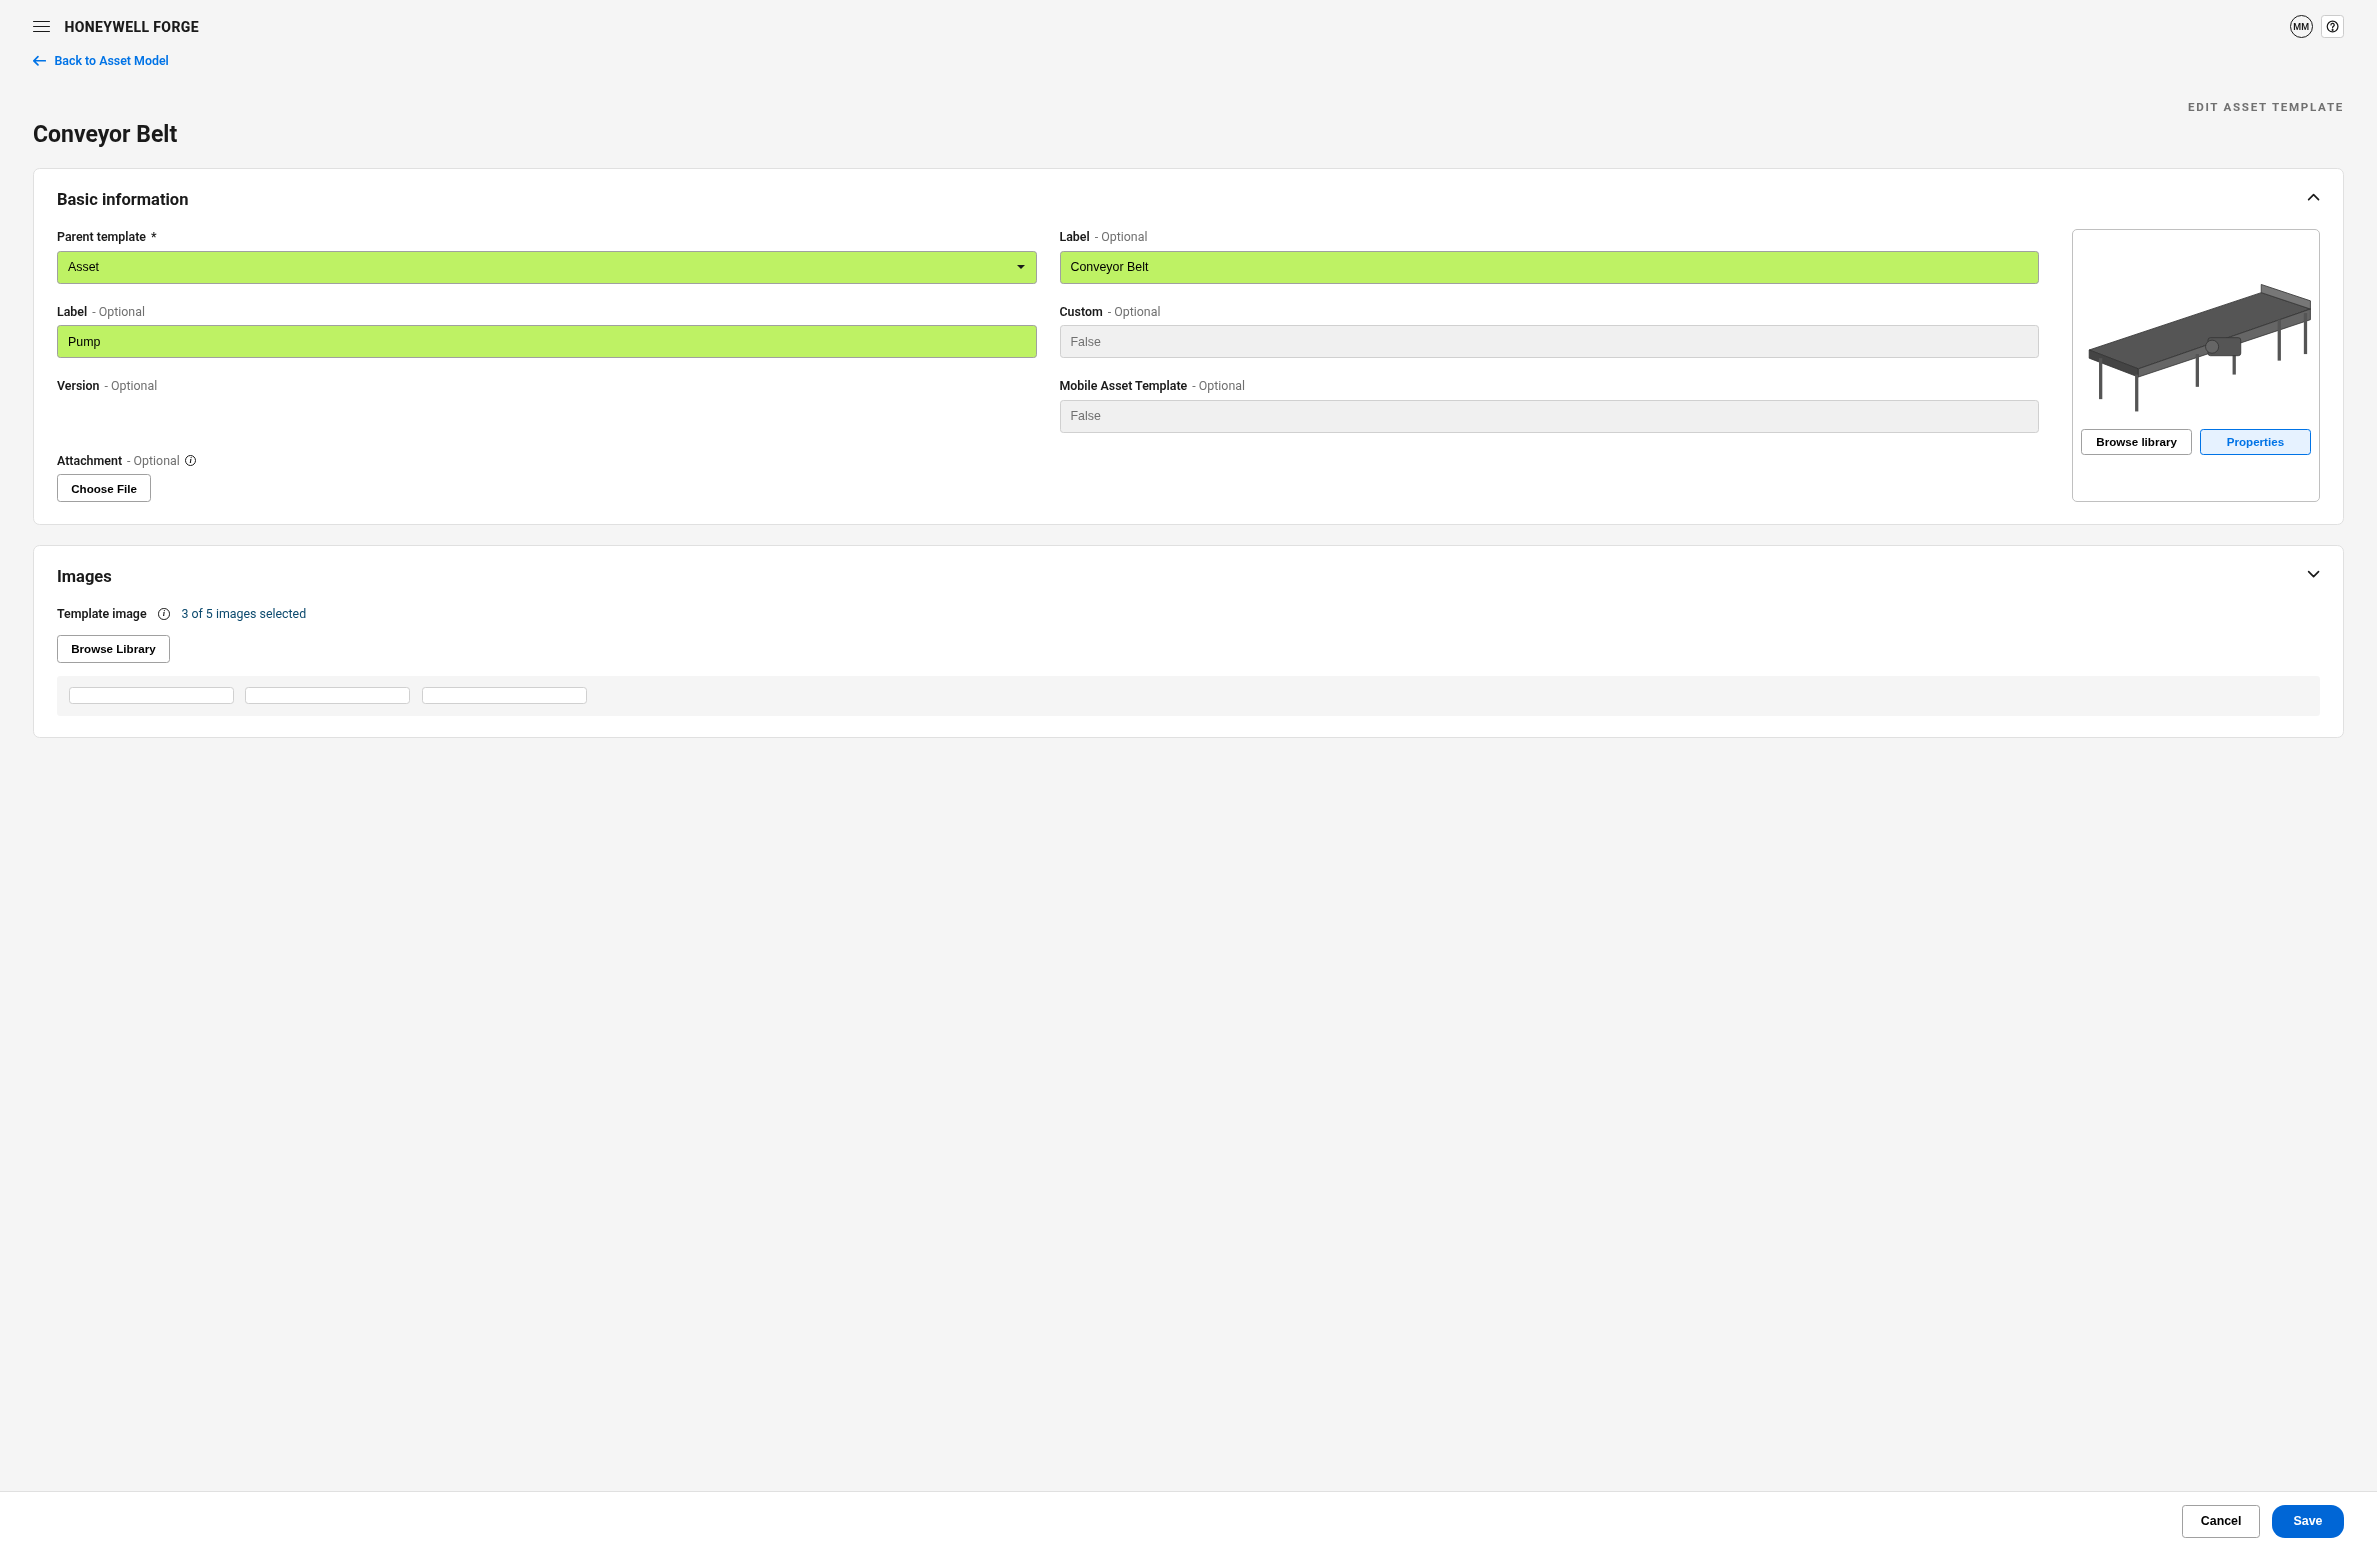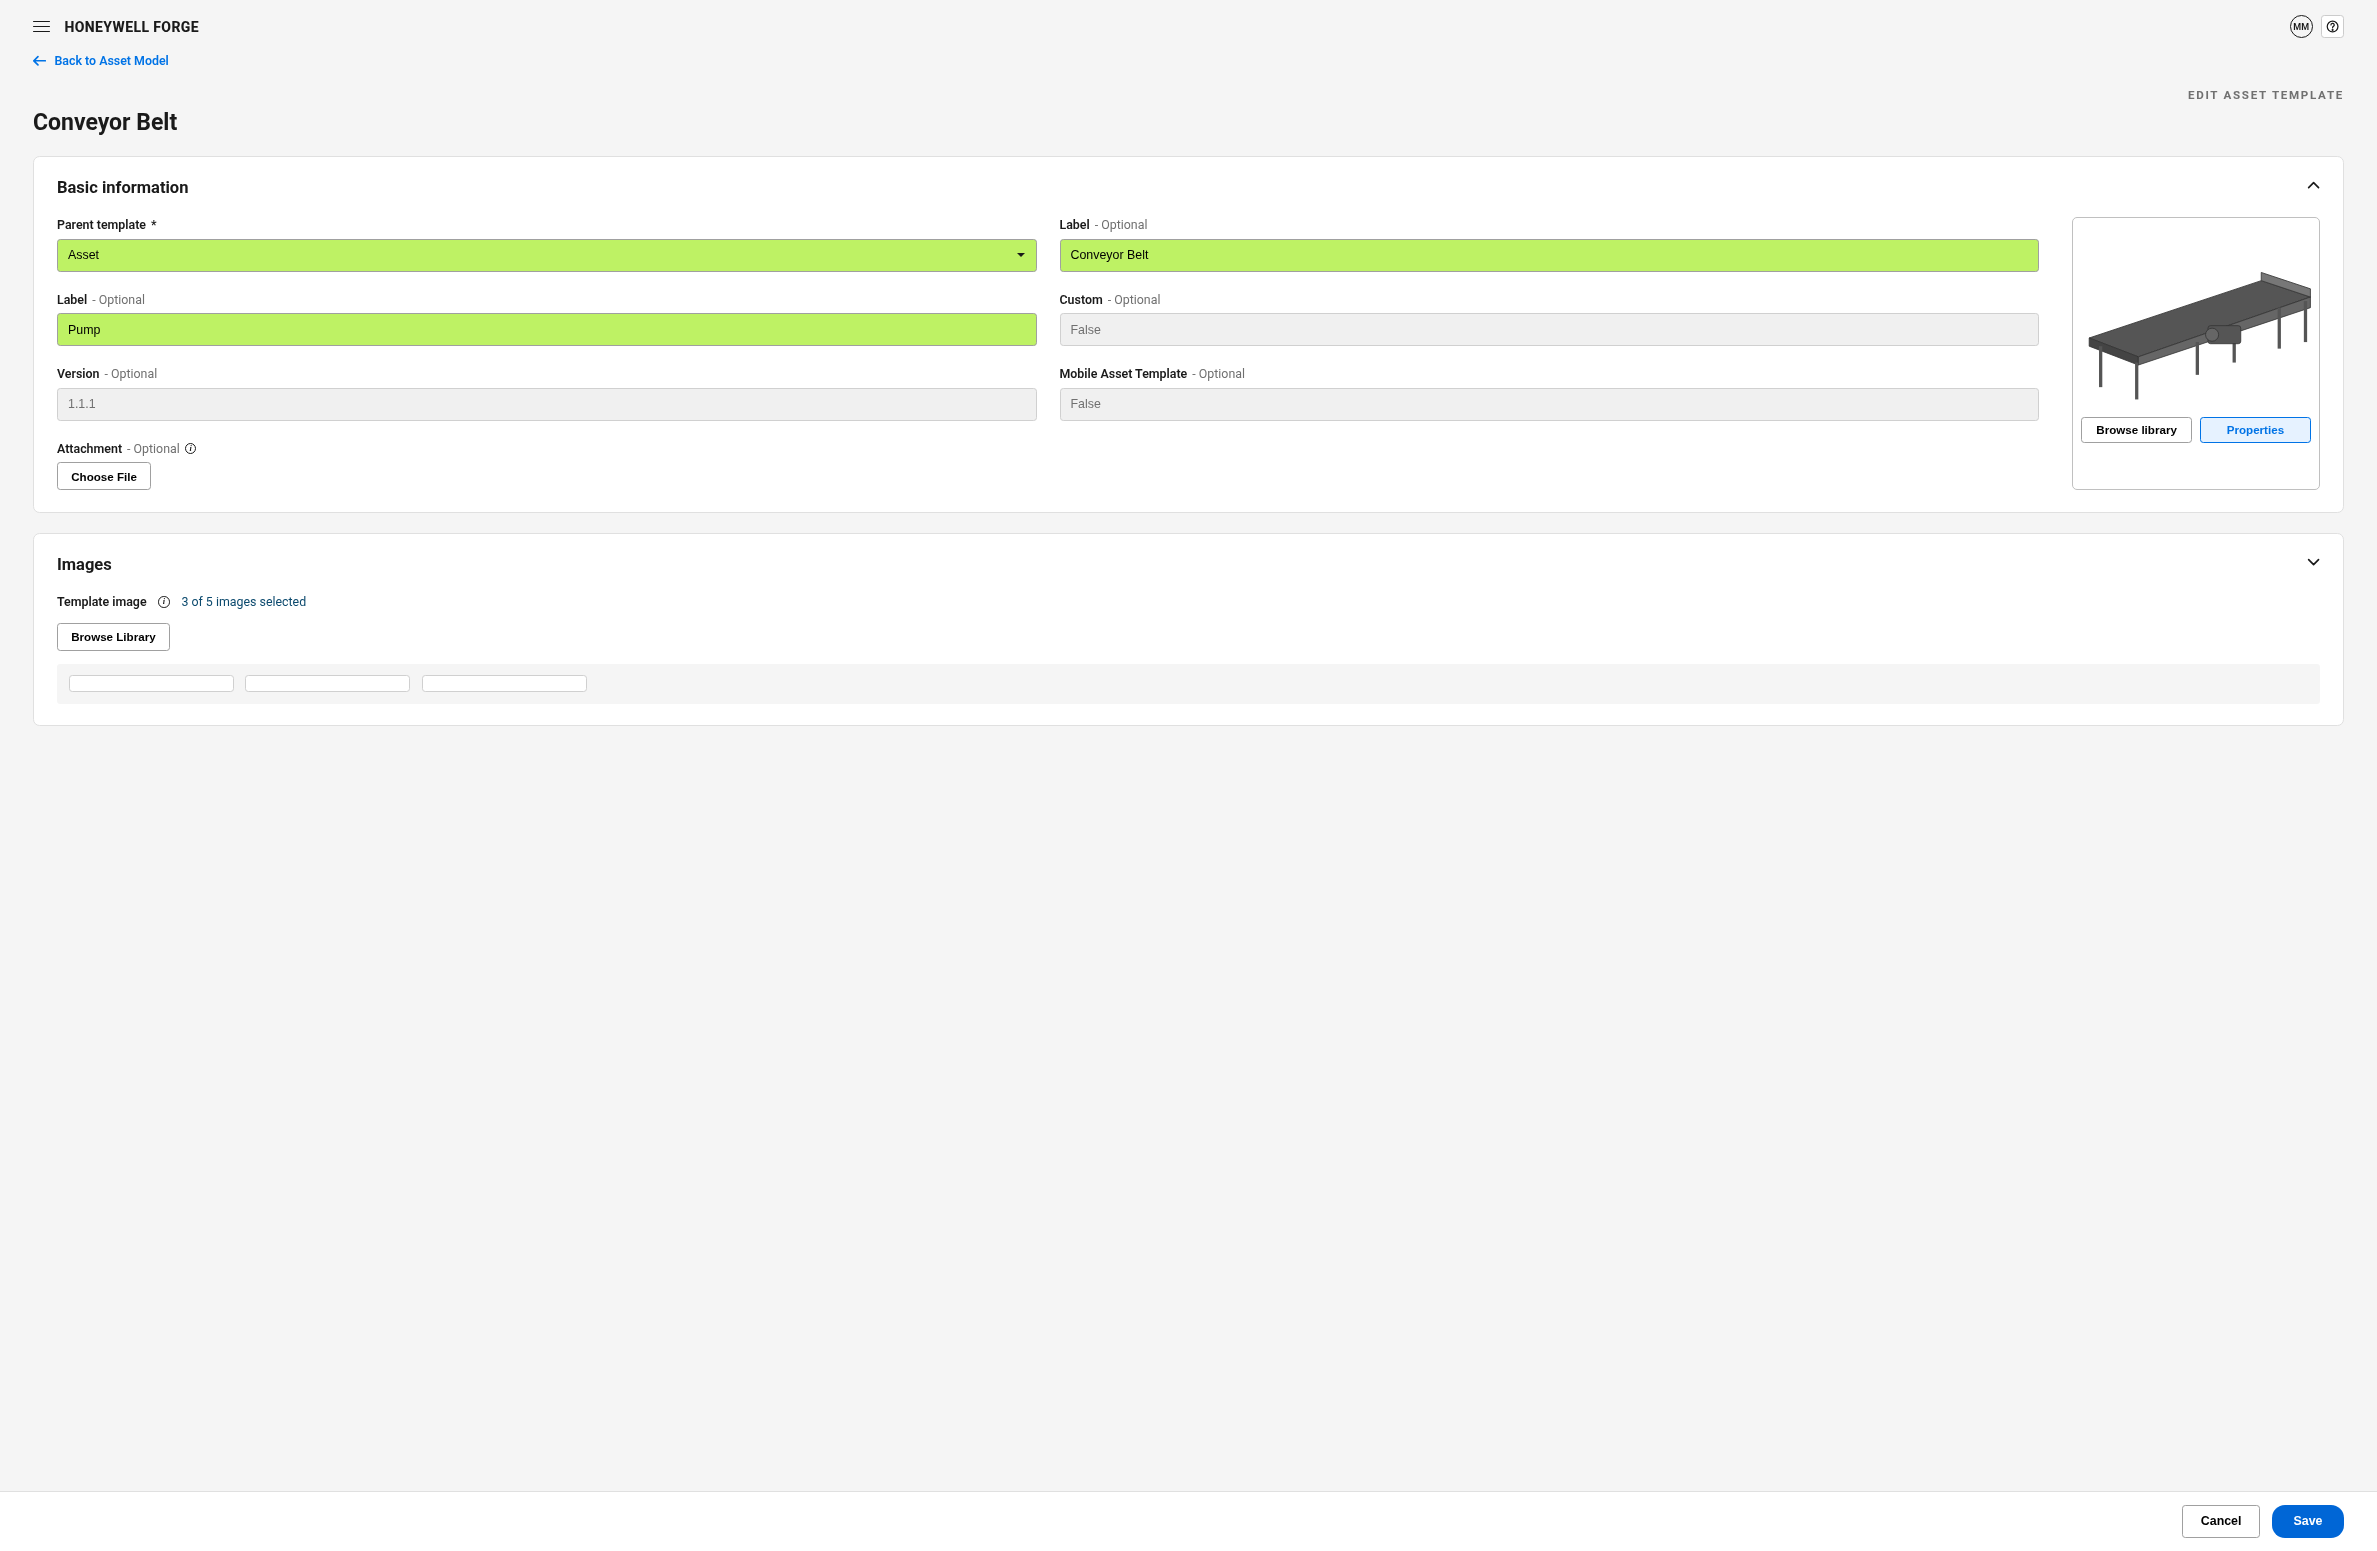--- a/index.html
+++ b/index.html
@@ -79,21 +79,21 @@
       padding: 0 33px 91px 33px;
     }
     .back-link {
       display: flex;
       align-items: center;
       gap: 8.3px;
       color: #0073e6;
       font-weight: 600;
       font-size: 12.4px;
       cursor: pointer;
-      margin-bottom: 20px;
+      margin-bottom: 32px;
     }
     .eyebrow {
       font-size: 11.6px;
       font-weight: 700;
       letter-spacing: 1.7px;
       color: #707070;
       margin-bottom: 6.6px;
       text-align: right;
     }
     .page-title {
@@ -404,21 +404,20 @@
             <span class="optional">- Optional</span>
           </div>
           <input class="input" disabled="" value="False" style="">
         </div>
 
         <div class="form-field">
           <div class="field-label">
             <span>Version</span>
             <span class="optional">- Optional</span>
           </div>
-          <input class="input" disabled="" value="1.1.1" style="">
         </div>
 
         <div class="form-field">
           <div class="field-label">
             <span>Mobile Asset Template</span>
             <span class="optional">- Optional</span>
           </div>
           <input class="input" disabled="" value="False" style="">
         </div>
 

